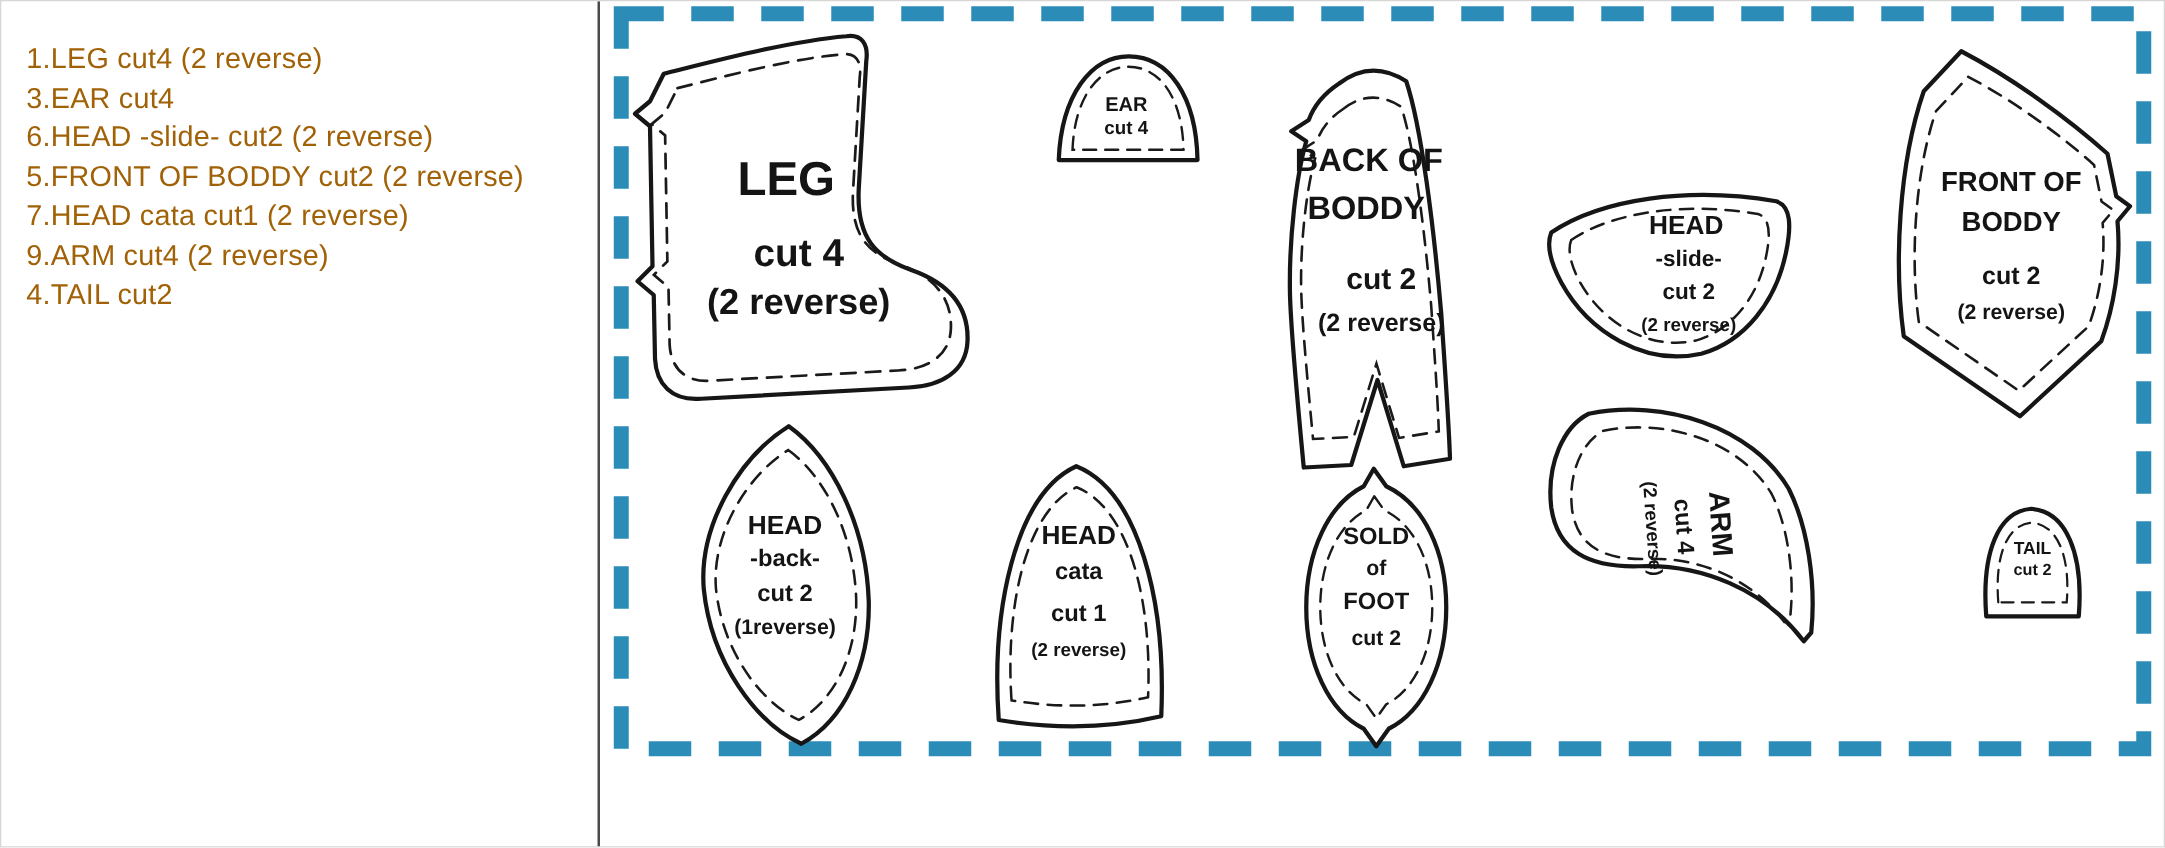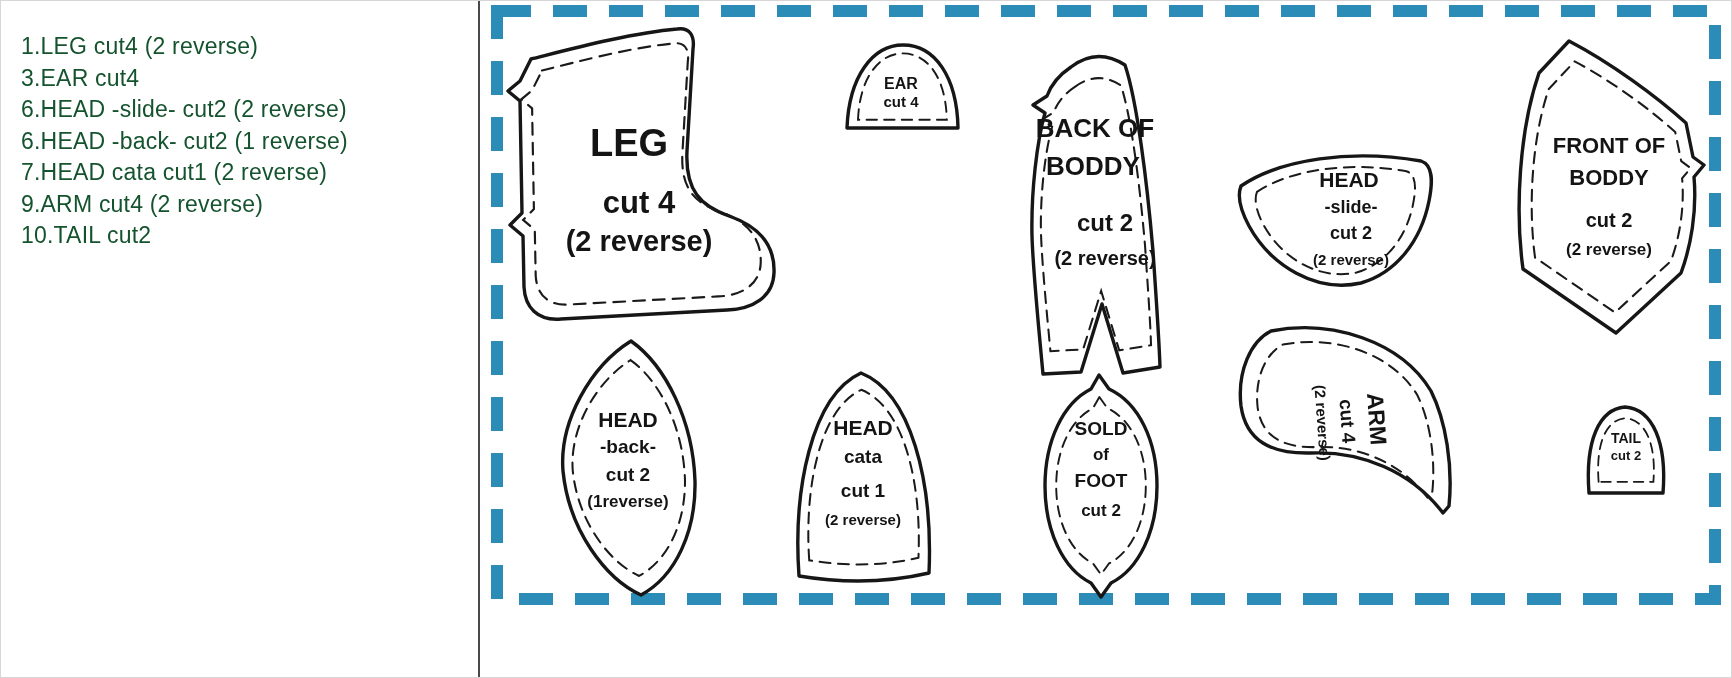--- a/index.html
+++ b/index.html
@@ -4,21 +4,21 @@
 <style>
   * { margin:0; padding:0; box-sizing:border-box; }
   html,body { background:#e9e9e9; }
   body { font-family:"Liberation Sans", sans-serif; }
   .sheet {
     position:relative; width:1732px; height:678px;
     background:#ffffff; overflow:hidden; border:1px solid #d6d6d6;
   }
   .legend {
     position:absolute; left:20px; top:30px;
-    color:#14532d; font-size:23px; line-height:31.5px; letter-spacing:.2px;
+    color:#a16207; font-size:23px; line-height:31.5px; letter-spacing:.2px;
   }
   .legend-item { white-space:nowrap; }
   .divider {
     position:absolute; left:477px; top:0; width:2px; height:678px;
     background:#4a4a4a;
   }
   .board { position:absolute; left:480px; top:0; width:1252px; height:678px; }
   svg text {
     font-family:"Liberation Sans", sans-serif;
     font-weight:700; fill:#141414; text-anchor:middle;
@@ -28,24 +28,24 @@
 </style>
 </head>
 <body>
 
 <div class="sheet">
 
   <div class="legend">
     <div class="legend-item">1.LEG cut4 (2 reverse)</div>
     <div class="legend-item">3.EAR cut4</div>
     <div class="legend-item">6.HEAD -slide- cut2 (2 reverse)</div>
-    <div class="legend-item">6.HEAD -back- cut2 (1 reverse)</div>
+    <div class="legend-item">5.FRONT OF BODDY cut2 (2 reverse)</div>
     <div class="legend-item">7.HEAD cata cut1 (2 reverse)</div>
     <div class="legend-item">9.ARM cut4 (2 reverse)</div>
-    <div class="legend-item">10.TAIL cut2</div>
+    <div class="legend-item">4.TAIL cut2</div>
   </div>
 
   <div class="divider"></div>
 
   <svg class="board" viewBox="0 0 1252 678" xmlns="http://www.w3.org/2000/svg">
 
     <defs>
       <path id="p-leg" d="M 50,58 C 90,48 150,32 196,28 C 208,26 214,34 212,48 L 206,150 C 204,190 220,205 248,215 C 282,227 294,248 293,272 C 292,296 272,308 246,309 L 80,318 C 56,320 44,306 43,286 L 42,235 L 29,224 L 41,212 L 39,100 L 27,90 L 39,80 Z"></path>
       <path id="p-ear" d="M 366,127 C 368,75 392,44 422,44 C 454,44 476,76 477,127 Z"></path>
       <path id="p-back" d="M 590,66 Q 616,46 644,64 C 656,100 666,180 672,250 C 675,295 678,335 679,366 L 642,372 L 621,303 L 600,371 L 562,373 C 558,330 552,270 551,235 C 550,190 556,140 564,112 L 552,104 L 566,95 C 570,84 578,74 590,66 Z"></path>

